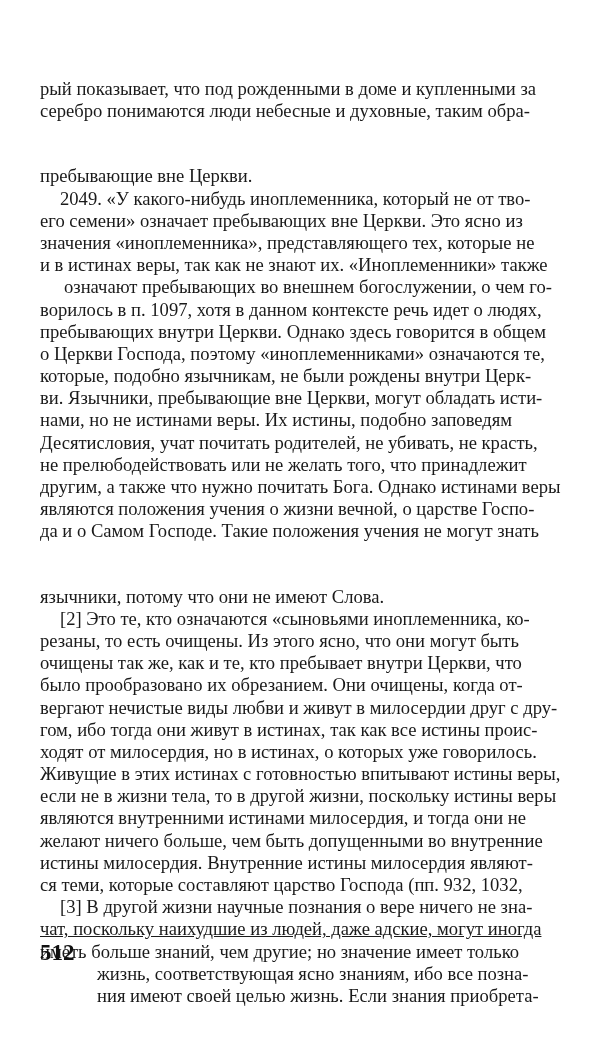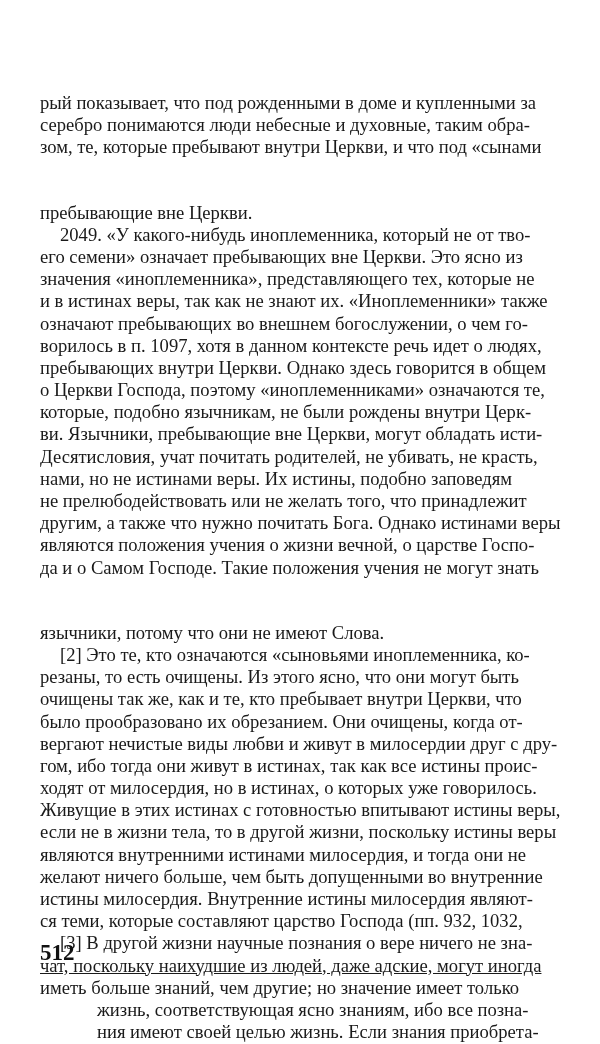--- a/index.html
+++ b/index.html
@@ -1,18 +1,18 @@
 <!DOCTYPE html>
 <html><head>
 <meta charset="utf-8">
 <style>
   html, body { margin: 0; padding: 0; background: #ffffff; }
   body { width: 600px; height: 1044px; position: relative; overflow: hidden; }
   .page {
-    position: absolute; left: 40px; top: 92px; width: 524px;
+    position: absolute; left: 40px; top: 78px; width: 524px;
     font-family: "Liberation Serif", "DejaVu Serif", serif;
     font-size: 18.6px; color: #1a1a1a;
   }
   .line {
     height: 22.2px; line-height: 22.2px; white-space: nowrap;
     text-align: justify; text-align-last: justify;
     overflow: visible;
   }
   .line.end { text-align-last: left; margin-top: 43px; }
   .line.indent { padding-left: 20px; }
@@ -22,34 +22,33 @@
     font-family: "Liberation Serif", "DejaVu Serif", serif;
     font-weight: bold; font-size: 23px; color: #111;
   }
 </style>
 </head>
 <body>
 
 <div class="page">
   <div class="line" style="white-space: nowrap; text-align-last: left;"><span style="white-space: nowrap; word-spacing: 0px;">рый показывает, что под рожденными в доме и купленными за</span></div>
   <div class="line" style="white-space: nowrap; text-align-last: left;"><span style="white-space: nowrap; word-spacing: 0px;">серебро понимаются люди небесные и духовные, таким обра-</span></div>
-  <div class="line" style="white-space: nowrap; text-align-last: left;"><span style="white-space: nowrap; word-spacing: 0px;">зом, те, которые пребывают внутри Церкви, и что под «сынами</span></div>
   <div class="line end">пребывающие вне Церкви.</div>
   <div class="line indent" style="white-space: nowrap; text-align-last: left;"><span style="white-space: nowrap; word-spacing: 0px;">2049. «У какого-нибудь иноплеменника, который не от тво-</span></div>
   <div class="line" style="white-space: nowrap; text-align-last: left;"><span style="white-space: nowrap; word-spacing: 0px;">его семени» означает пребывающих вне Церкви. Это ясно из</span></div>
   <div class="line" style="white-space: nowrap; text-align-last: left;"><span style="white-space: nowrap; word-spacing: 0px;">значения «иноплеменника», представляющего тех, которые не</span></div>
   <div class="line" style="white-space: nowrap; text-align-last: left;"><span style="white-space: nowrap; word-spacing: 0px;">и в истинах веры, так как не знают их. «Иноплеменники» также</span></div>
-  <div class="line" style="white-space: nowrap; text-align-last: left;"><span style="white-space: nowrap; word-spacing: 0px;">означают пребывающих во внешнем богослужении, о чем го-</span></div>
+  <div class="line" style="white-space: nowrap; text-align-last: left;"><span style="white-space: nowrap; word-spacing: 0px; margin-left: 24px;">означают пребывающих во внешнем богослужении, о чем го-</span></div>
   <div class="line" style="white-space: nowrap; text-align-last: left;"><span style="white-space: nowrap; word-spacing: 0px;">ворилось в п. 1097, хотя в данном контексте речь идет о людях,</span></div>
   <div class="line" style="white-space: nowrap; text-align-last: left;"><span style="white-space: nowrap; word-spacing: 0px;">пребывающих внутри Церкви. Однако здесь говорится в общем</span></div>
   <div class="line" style="white-space: nowrap; text-align-last: left;"><span style="white-space: nowrap; word-spacing: 0px;">о Церкви Господа, поэтому «иноплеменниками» означаются те,</span></div>
   <div class="line" style="white-space: nowrap; text-align-last: left;"><span style="white-space: nowrap; word-spacing: 0px;">которые, подобно язычникам, не были рождены внутри Церк-</span></div>
   <div class="line" style="white-space: nowrap; text-align-last: left;"><span style="white-space: nowrap; word-spacing: 0px;">ви. Язычники, пребывающие вне Церкви, могут обладать исти-</span></div>
+  <div class="line" style="white-space: nowrap; text-align-last: left;"><span style="white-space: nowrap; word-spacing: 0px;">нами, но не истинами веры. Их истины, подобно заповедям</span></div>
   <div class="line" style="white-space: nowrap; text-align-last: left;"><span style="white-space: nowrap; word-spacing: 0px;">Десятисловия, учат почитать родителей, не убивать, не красть,</span></div>
-  <div class="line" style="white-space: nowrap; text-align-last: left;"><span style="white-space: nowrap; word-spacing: 0px;">нами, но не истинами веры. Их истины, подобно заповедям</span></div>
   <div class="line" style="white-space: nowrap; text-align-last: left;"><span style="white-space: nowrap; word-spacing: 0px;">не прелюбодействовать или не желать того, что принадлежит</span></div>
   <div class="line" style="white-space: nowrap; text-align-last: left;"><span style="white-space: nowrap; word-spacing: 0px;">другим, а также что нужно почитать Бога. Однако истинами веры</span></div>
   <div class="line" style="white-space: nowrap; text-align-last: left;"><span style="white-space: nowrap; word-spacing: 0px;">являются положения учения о жизни вечной, о царстве Госпо-</span></div>
   <div class="line" style="white-space: nowrap; text-align-last: left;"><span style="white-space: nowrap; word-spacing: 0px;">да и о Самом Господе. Такие положения учения не могут знать</span></div>
   <div class="line end">язычники, потому что они не имеют Слова.</div>
   <div class="line indent" style="white-space: nowrap; text-align-last: left;"><span style="white-space: nowrap; word-spacing: 0px;">[2] Это те, кто означаются «сыновьями иноплеменника, ко-</span></div>
   <div class="line" style="white-space: nowrap; text-align-last: left;"><span style="white-space: nowrap; word-spacing: 0px;">резаны, то есть очищены. Из этого ясно, что они могут быть</span></div>
   <div class="line" style="white-space: nowrap; text-align-last: left;"><span style="white-space: nowrap; word-spacing: 0px;">очищены так же, как и те, кто пребывает внутри Церкви, что</span></div>
   <div class="line" style="white-space: nowrap; text-align-last: left;"><span style="white-space: nowrap; word-spacing: 0px;">было прообразовано их обрезанием. Они очищены, когда от-</span></div>
   <div class="line" style="white-space: nowrap; text-align-last: left;"><span style="white-space: nowrap; word-spacing: 0px;">вергают нечистые виды любви и живут в милосердии друг с дру-</span></div>

